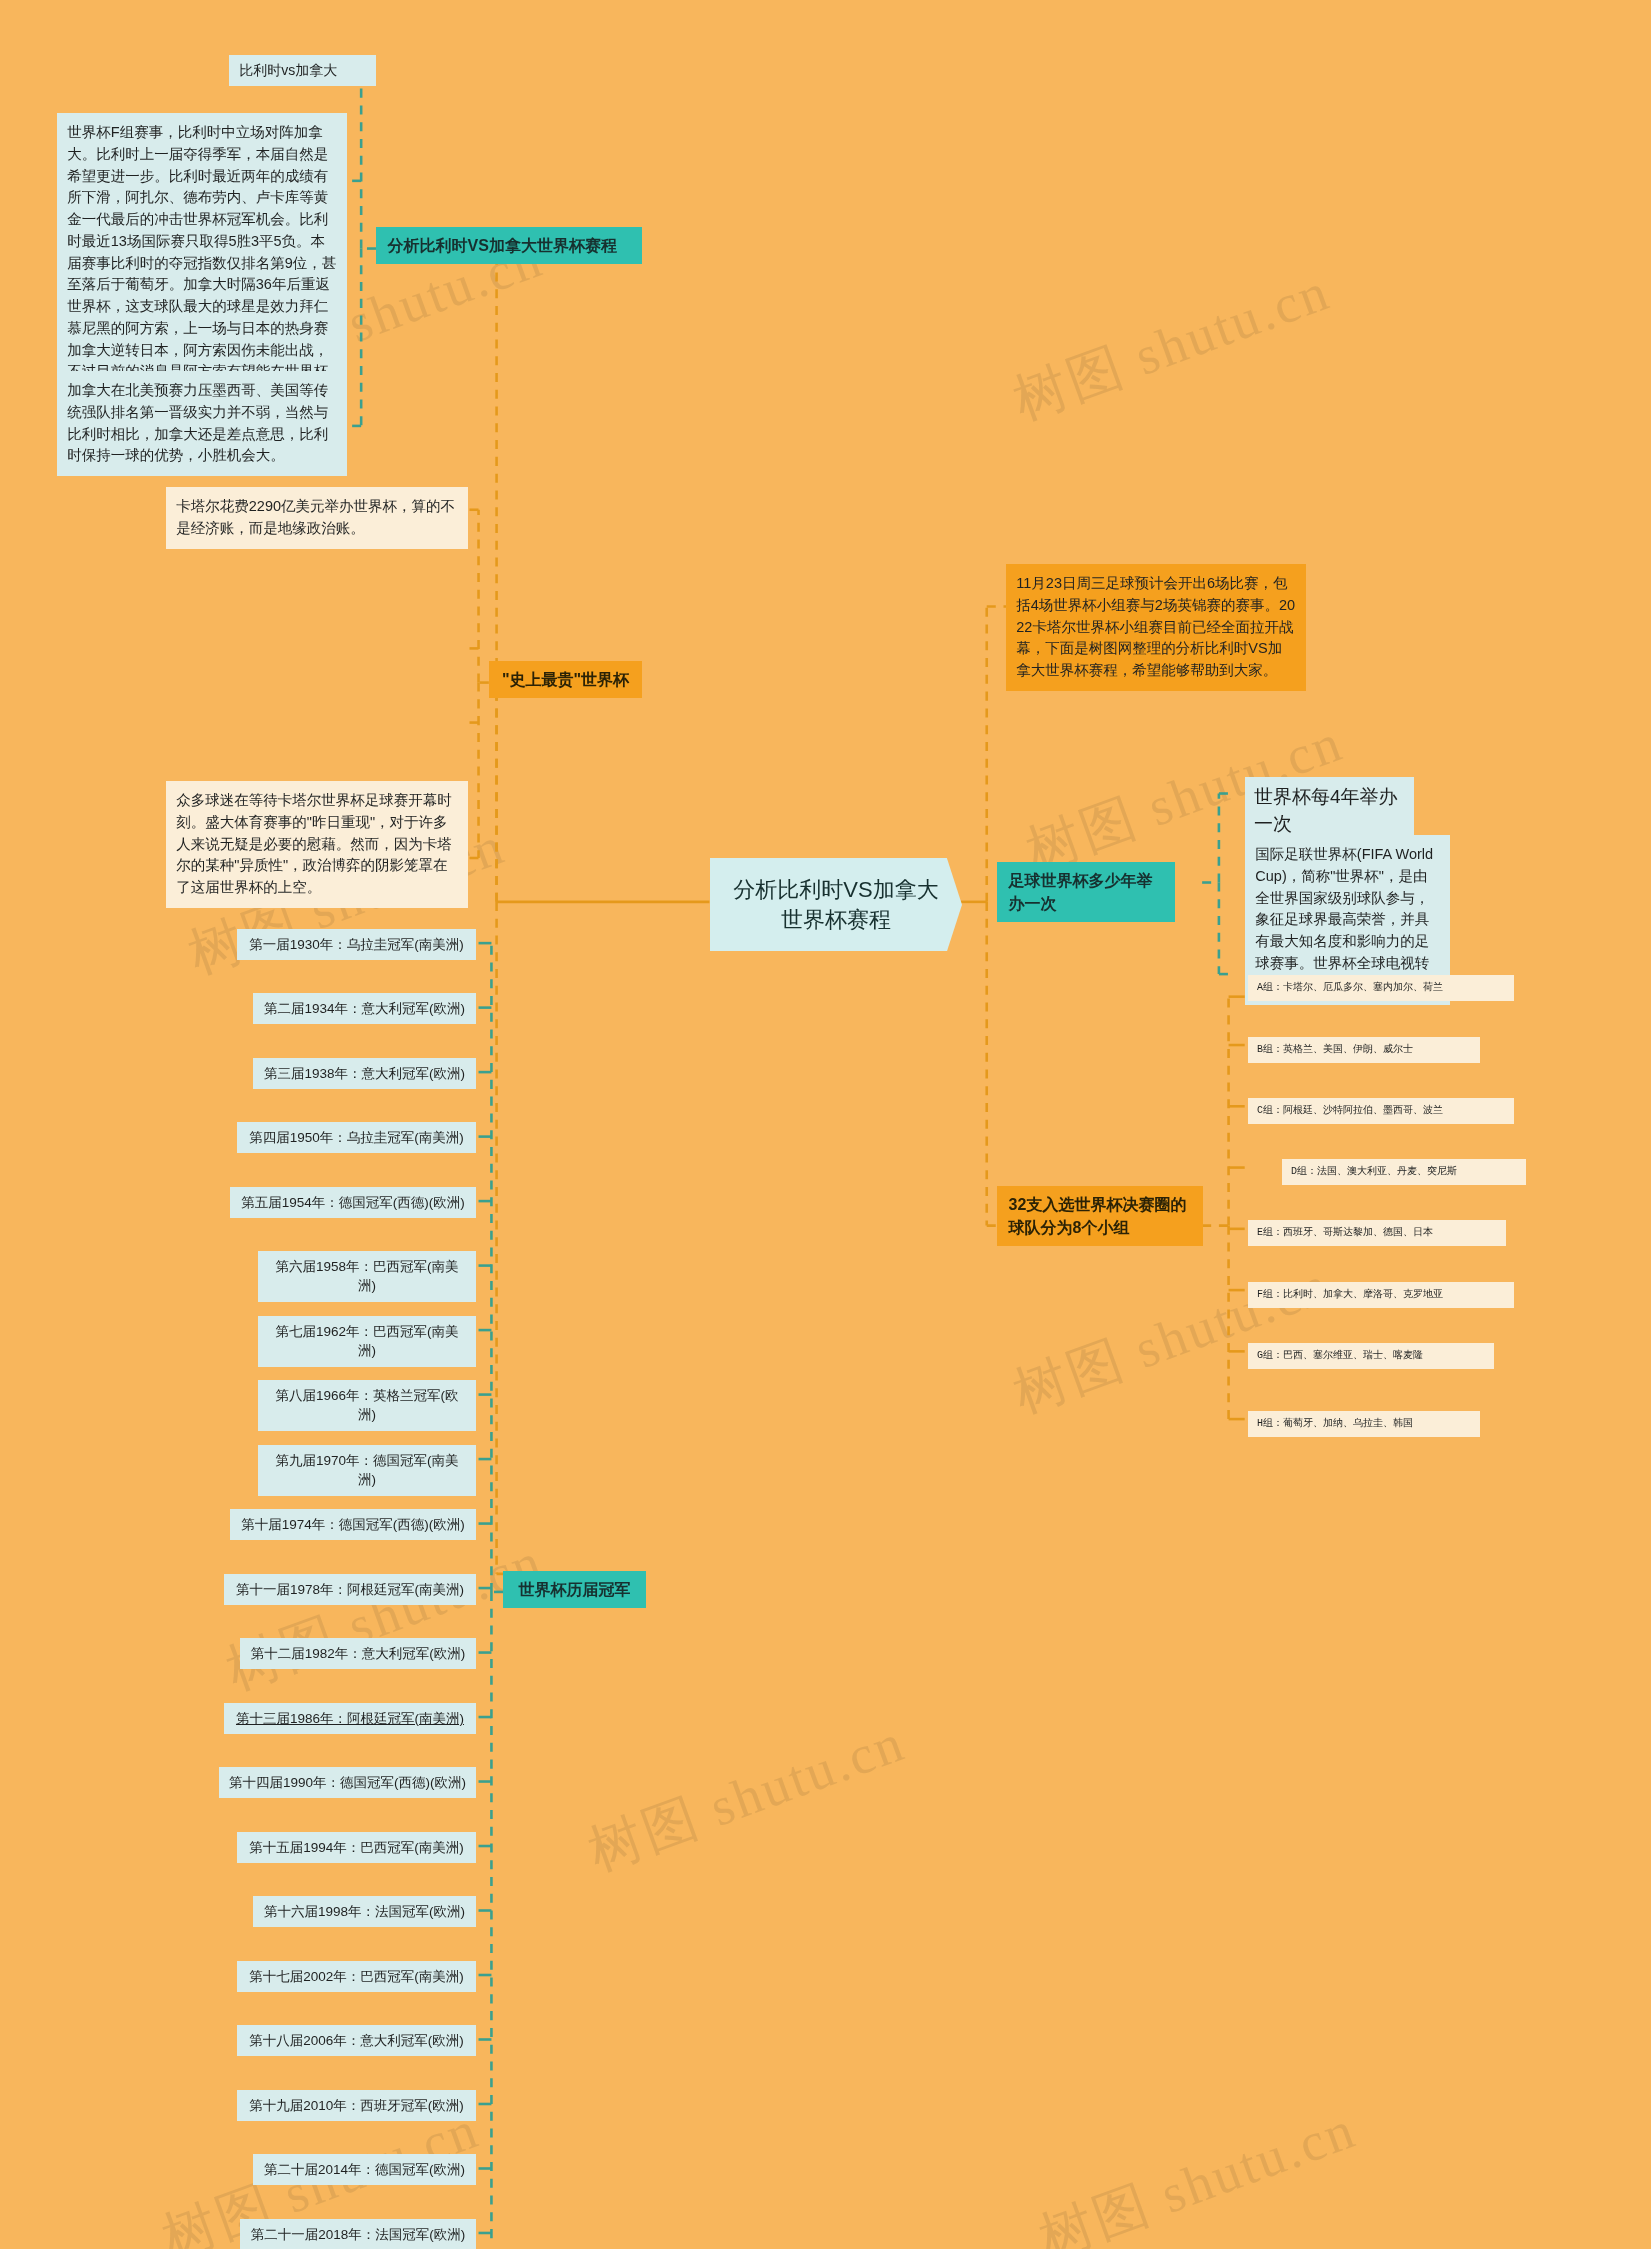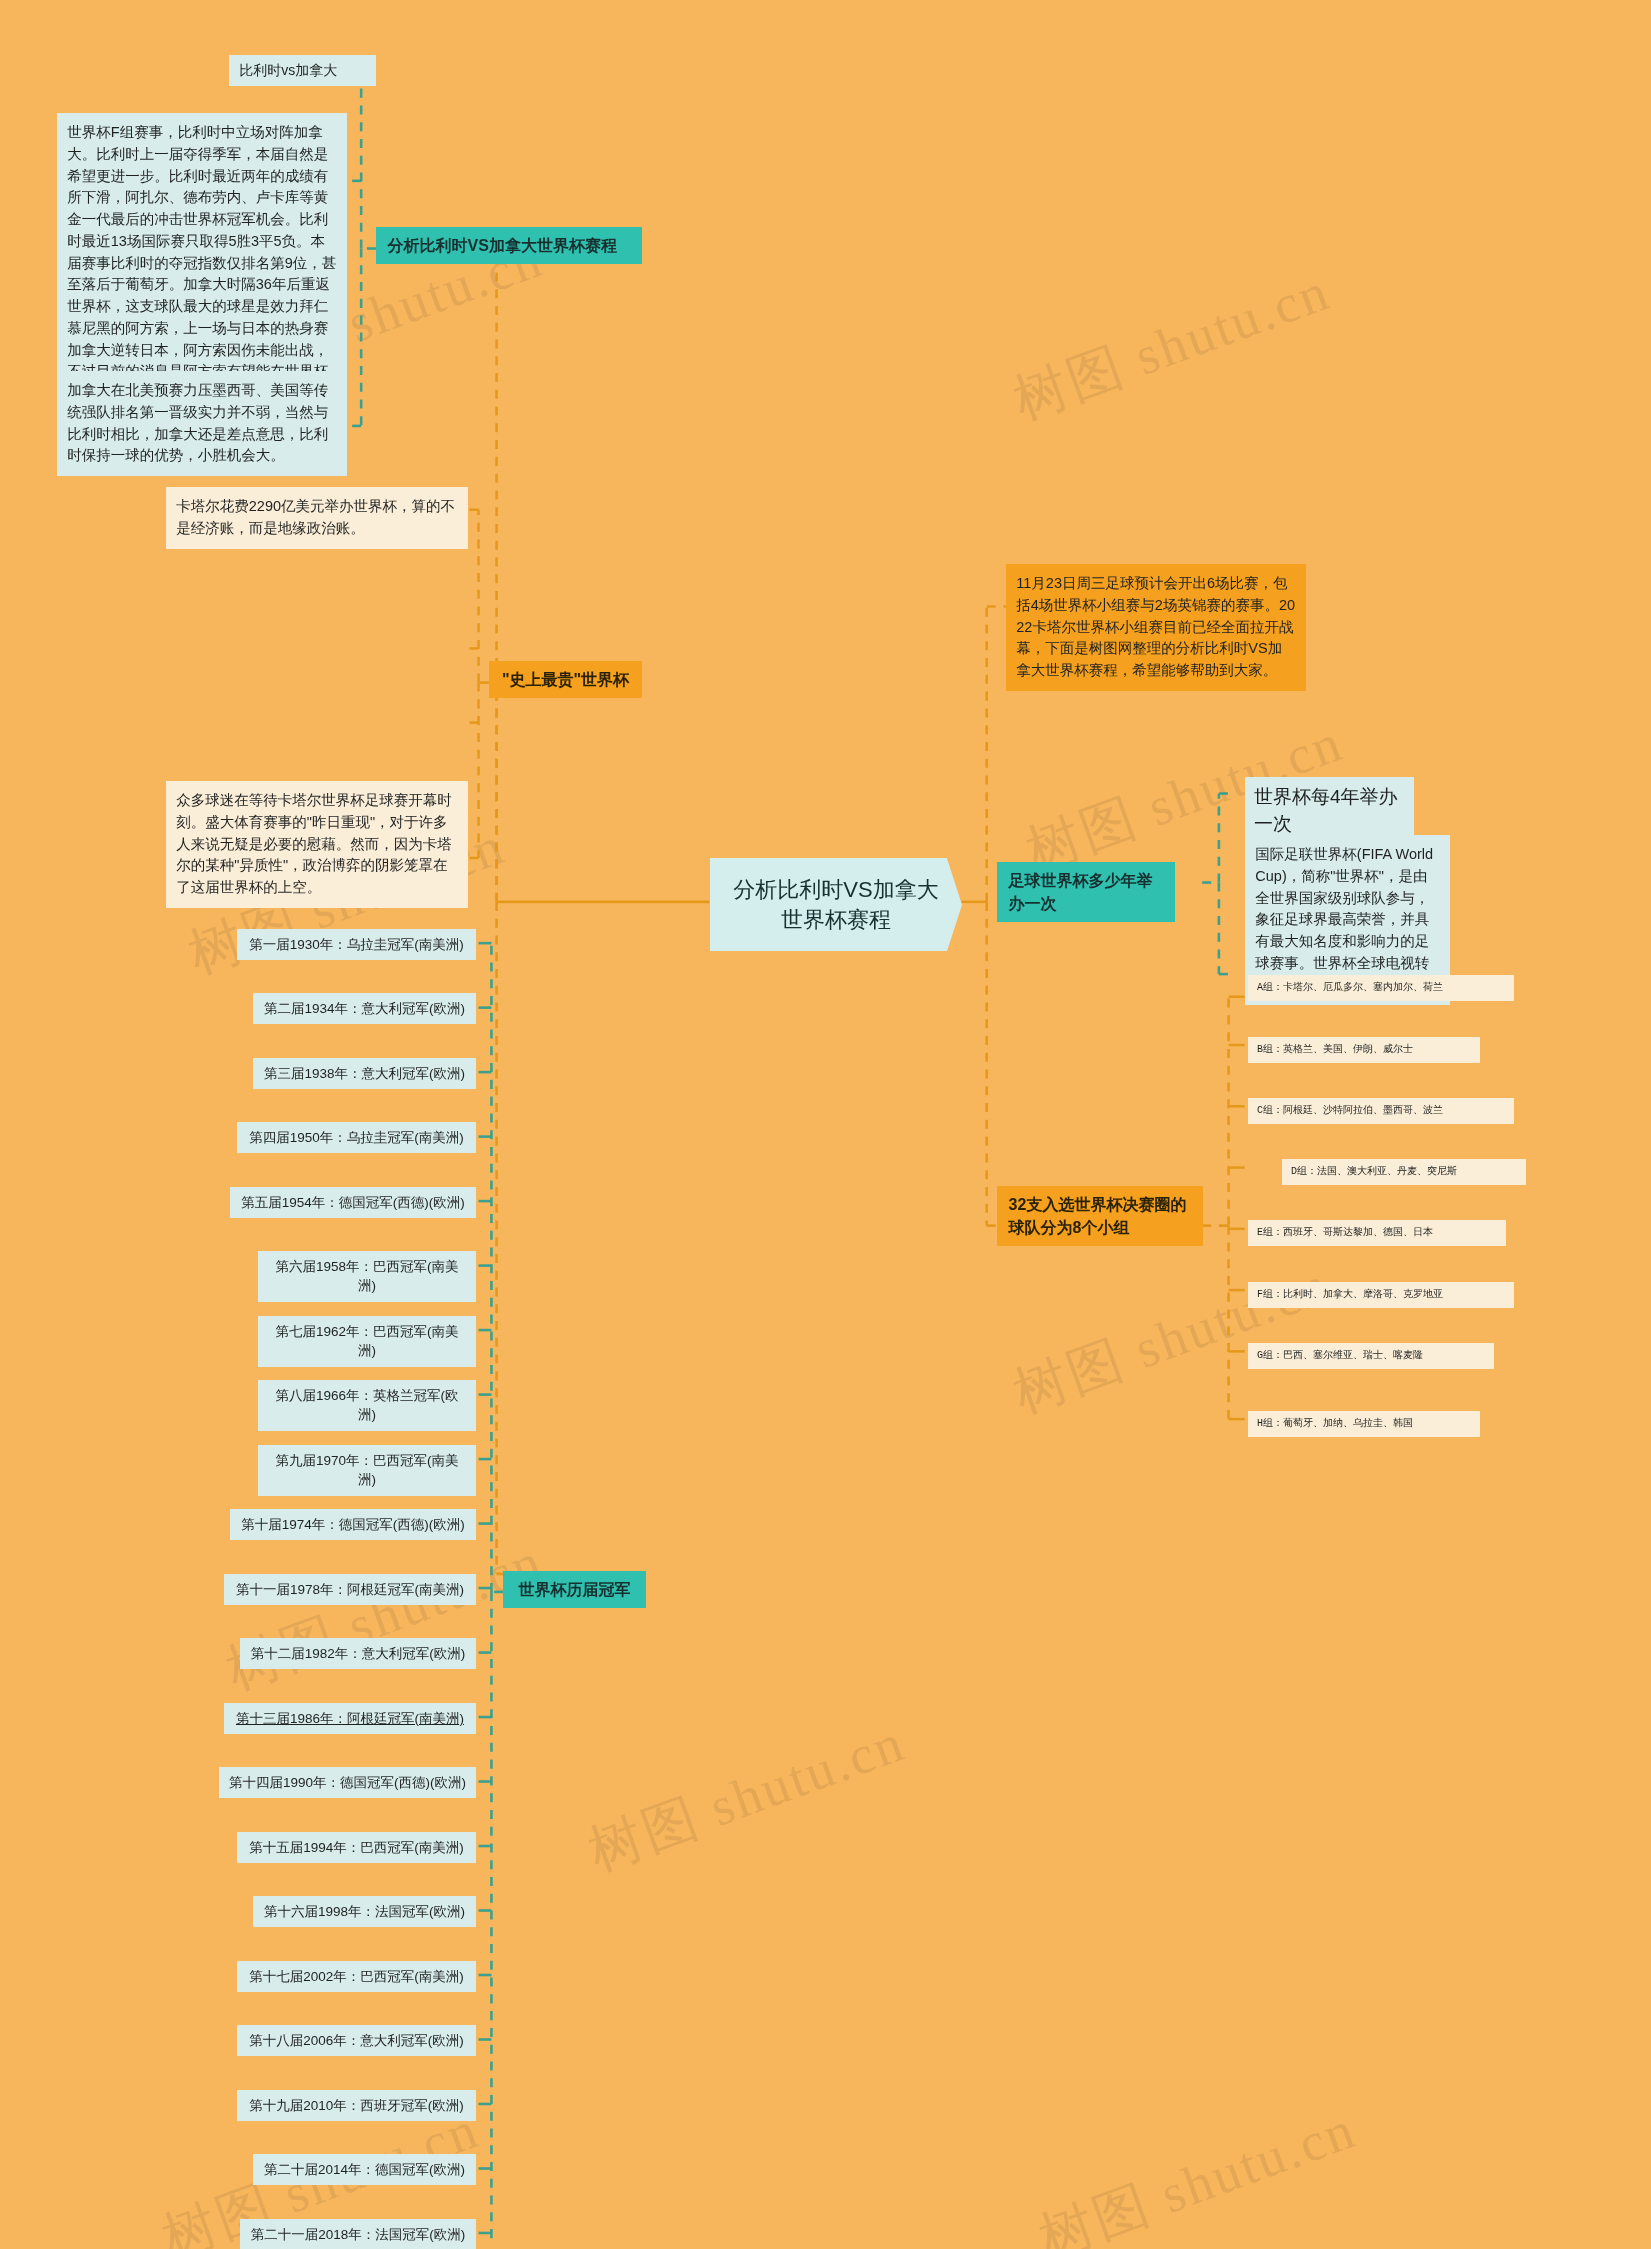--- a/index.html
+++ b/index.html
@@ -235,21 +235,21 @@
   <div class="node br-teal" style="left:503px; top:1571px; width:143px; text-align:center;">世界杯历届冠军</div>
 
   <div class="node leaf-mint champ" style="left:237px; top:929px; width:239px; text-align:center;">第一届1930年：乌拉圭冠军(南美洲)</div>
   <div class="node leaf-mint champ" style="left:253px; top:993px; width:223px; text-align:center;">第二届1934年：意大利冠军(欧洲)</div>
   <div class="node leaf-mint champ" style="left:253px; top:1058px; width:223px; text-align:center;">第三届1938年：意大利冠军(欧洲)</div>
   <div class="node leaf-mint champ" style="left:237px; top:1122px; width:239px; text-align:center;">第四届1950年：乌拉圭冠军(南美洲)</div>
   <div class="node leaf-mint champ" style="left:230px; top:1187px; width:246px; text-align:center;">第五届1954年：德国冠军(西德)(欧洲)</div>
   <div class="node leaf-mint champ" style="left:258px; top:1251px; width:218px; text-align:center;">第六届1958年：巴西冠军(南美洲)</div>
   <div class="node leaf-mint champ" style="left:258px; top:1316px; width:218px; text-align:center;">第七届1962年：巴西冠军(南美洲)</div>
   <div class="node leaf-mint champ" style="left:258px; top:1380px; width:218px; text-align:center;">第八届1966年：英格兰冠军(欧洲)</div>
-  <div class="node leaf-mint champ" style="left:258px; top:1445px; width:218px; text-align:center;">第九届1970年：巴西冠军(南美洲)</div>
+  <div class="node leaf-mint champ" style="left:258px; top:1445px; width:218px; text-align:center;">第九届1970年：德国冠军(南美洲)</div>
   <div class="node leaf-mint champ" style="left:230px; top:1509px; width:246px; text-align:center;">第十届1974年：德国冠军(西德)(欧洲)</div>
   <div class="node leaf-mint champ" style="left:224px; top:1574px; width:252px; text-align:center;">第十一届1978年：阿根廷冠军(南美洲)</div>
   <div class="node leaf-mint champ" style="left:240px; top:1638px; width:236px; text-align:center;">第十二届1982年：意大利冠军(欧洲)</div>
   <div class="node leaf-mint champ" style="left:224px; top:1703px; width:252px; text-align:center;text-decoration:underline;">第十三届1986年：阿根廷冠军(南美洲)</div>
   <div class="node leaf-mint champ" style="left:219px; top:1767px; width:257px; text-align:center;">第十四届1990年：德国冠军(西德)(欧洲)</div>
   <div class="node leaf-mint champ" style="left:237px; top:1832px; width:239px; text-align:center;">第十五届1994年：巴西冠军(南美洲)</div>
   <div class="node leaf-mint champ" style="left:253px; top:1896px; width:223px; text-align:center;">第十六届1998年：法国冠军(欧洲)</div>
   <div class="node leaf-mint champ" style="left:237px; top:1961px; width:239px; text-align:center;">第十七届2002年：巴西冠军(南美洲)</div>
   <div class="node leaf-mint champ" style="left:237px; top:2025px; width:239px; text-align:center;">第十八届2006年：意大利冠军(欧洲)</div>
   <div class="node leaf-mint champ" style="left:237px; top:2090px; width:239px; text-align:center;">第十九届2010年：西班牙冠军(欧洲)</div>

